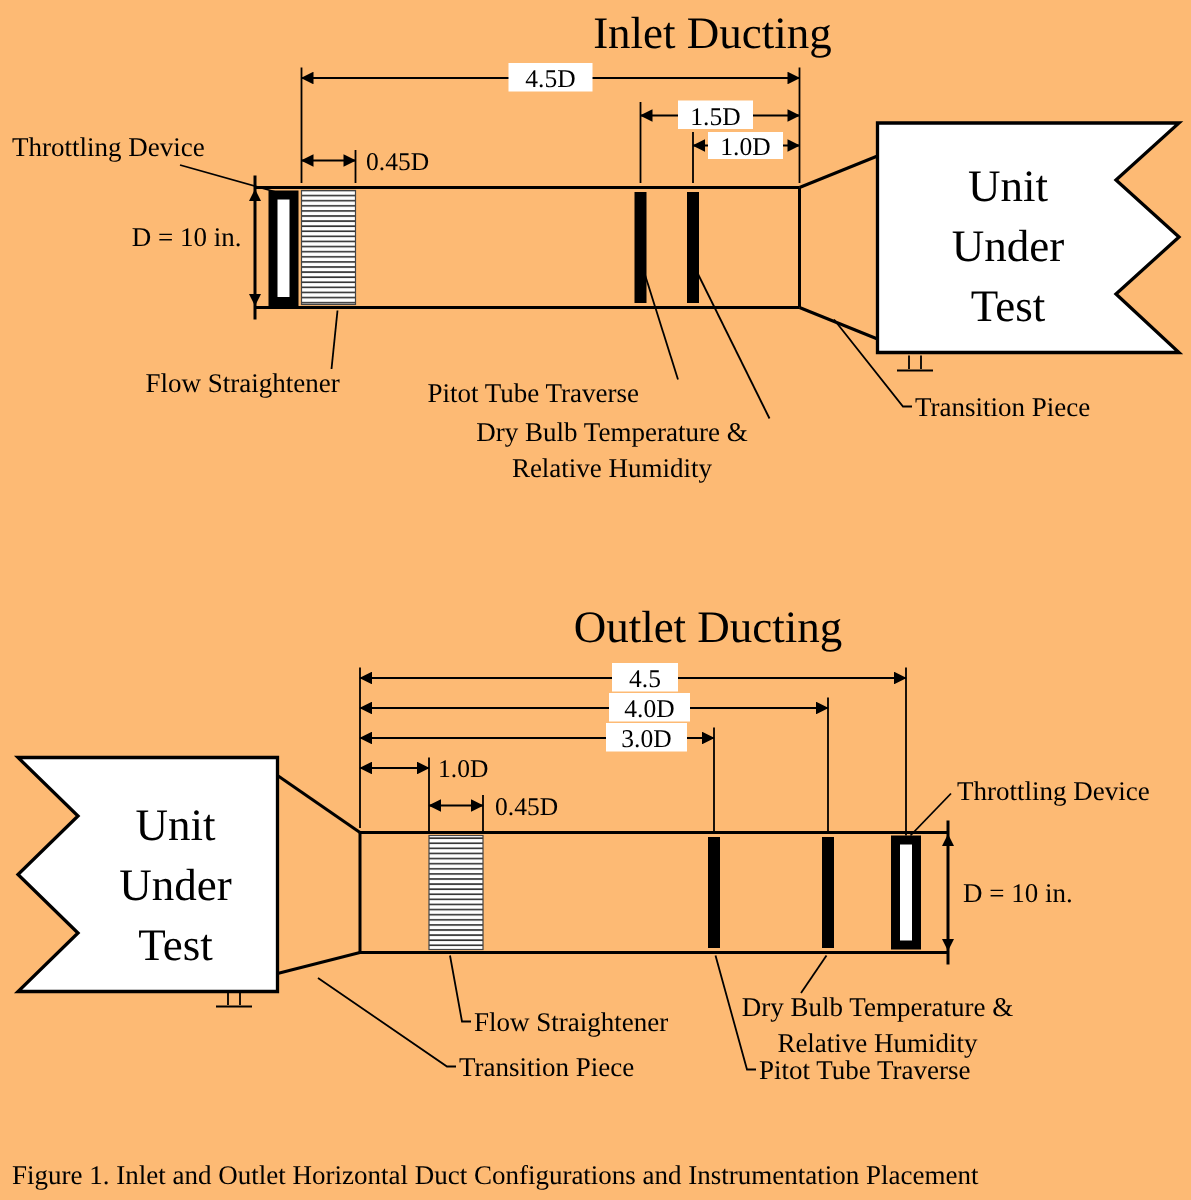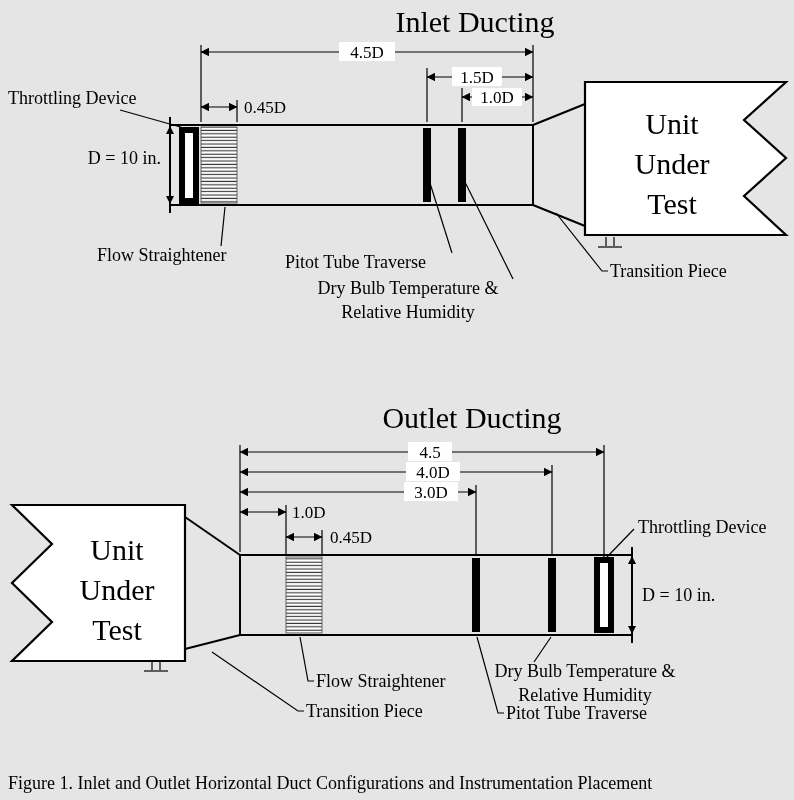--- a/index.html
+++ b/index.html
@@ -1,20 +1,20 @@
 <!DOCTYPE html>
 <html><head>
 <meta charset="utf-8">
 <style>
   html, body { margin: 0; padding: 0; background: #ffffff; }
   .wrap {
     position: relative;
     width: 794px;
     height: 800px;
-    background: #e5e5e5;
+    background: #fdba74;
     overflow: hidden;
   }
   svg text {
     font-family: "Liberation Serif", serif;
     fill: #000;
   }
   .title   { font-size: 30px; }
   .big     { font-size: 30px; }
   .lbl     { font-size: 18px; }
   .dim     { font-size: 17px; }

